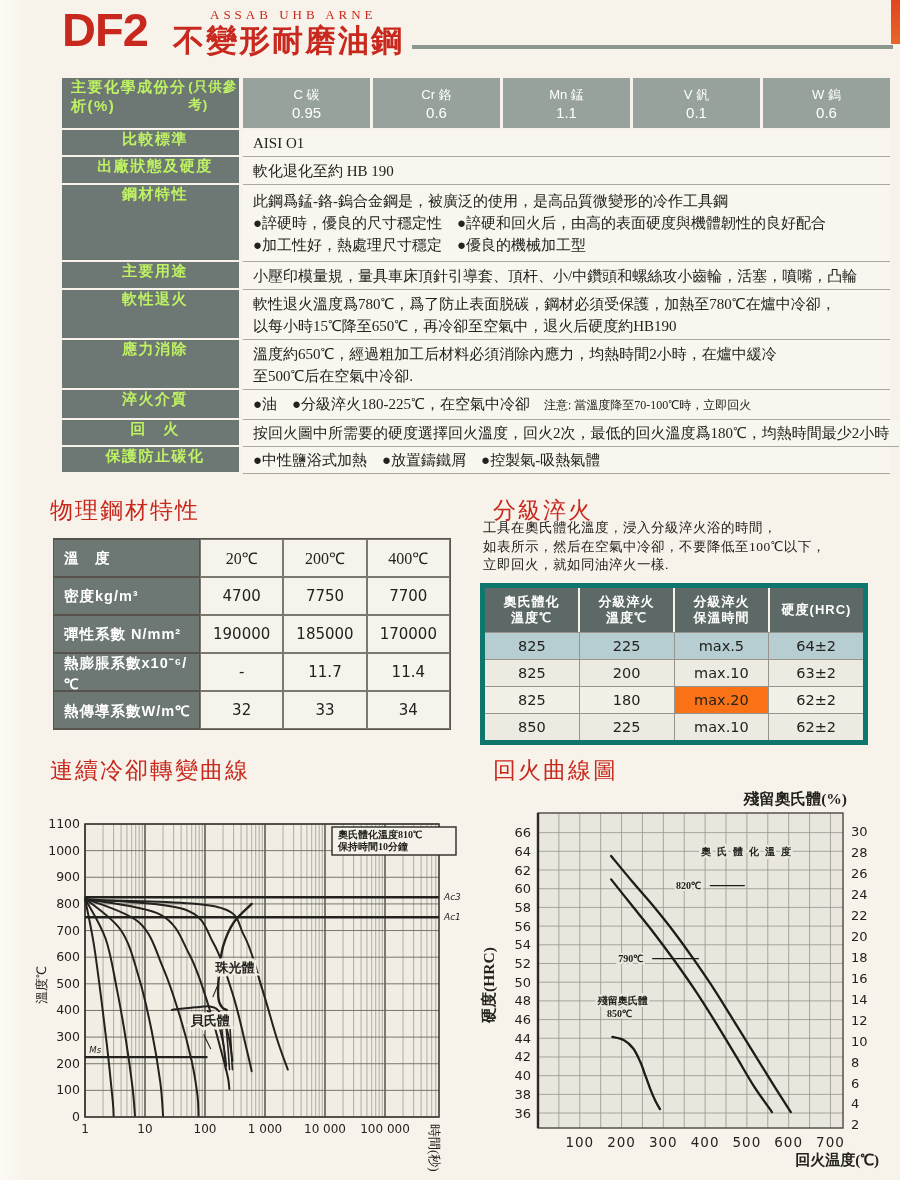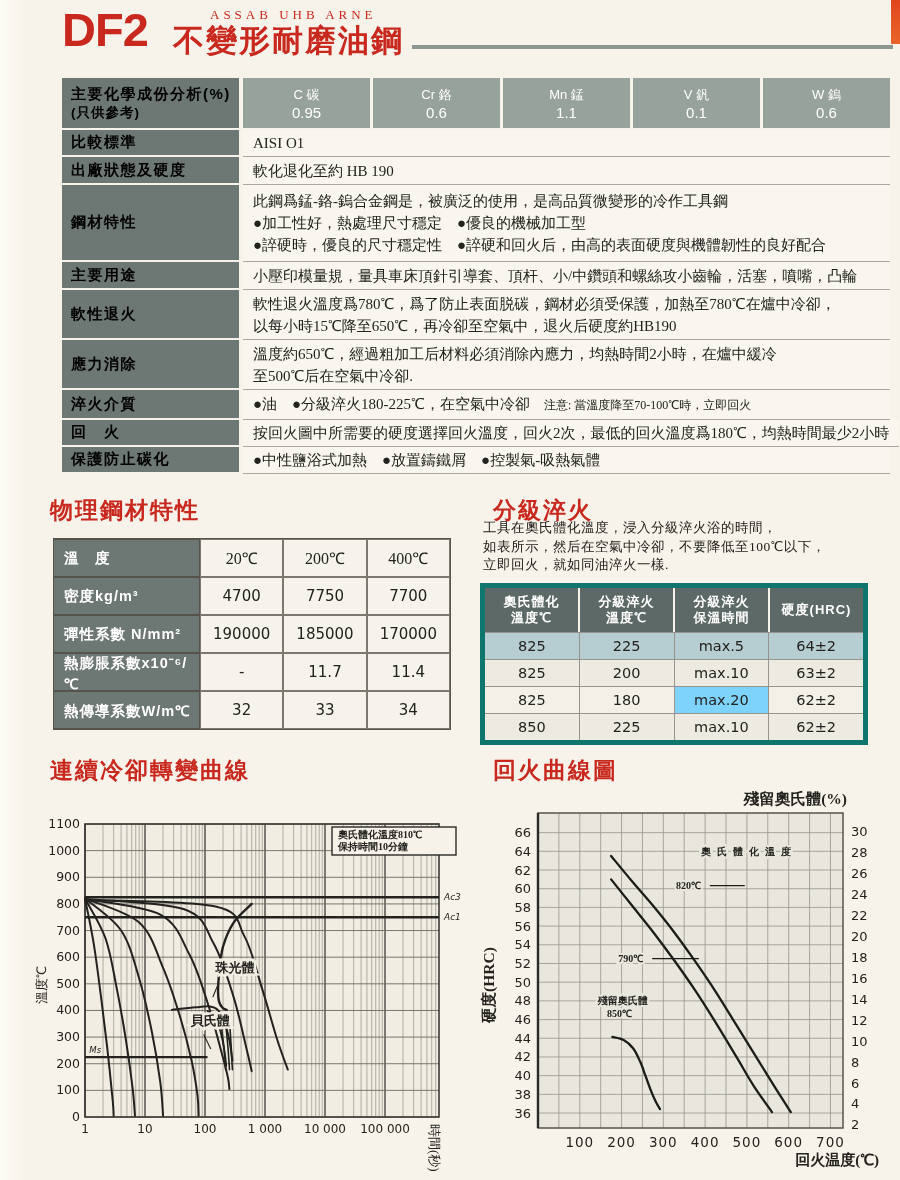--- a/index.html
+++ b/index.html
@@ -23,39 +23,39 @@
   .brand{position:absolute;left:210px;top:7px;font-size:13px;letter-spacing:4px;color:var(--red);
        font-family:"Liberation Serif",serif;}
   .cname{position:absolute;left:173px;top:20px;font-size:31px;font-weight:bold;color:var(--red);
        font-family:"Liberation Serif",serif;letter-spacing:2px;}
   .hrule{position:absolute;left:412px;top:45px;width:481px;height:4px;background:#8d9792;}
   .corner{position:absolute;right:0;top:0;width:9px;height:44px;
        background:linear-gradient(180deg,#e2451d,#e8652a);}
   
   .spec{position:absolute;left:62px;top:78px;width:828px;}
   .srow{display:flex;}
-  .slabel{width:181px;flex:0 0 181px;background:var(--dark);color:#000000;
+  .slabel{width:181px;flex:0 0 181px;background:var(--dark);color:#bef264;
       font-family:"Liberation Sans",sans-serif;font-weight:600;font-size:15px;letter-spacing:1.5px;
-      display:flex;flex-direction:column;justify-content:center;padding-left:9px;box-sizing:border-box;
+      display:flex;flex-direction:row;justify-content:center;padding-left:9px;box-sizing:border-box;
       border-bottom:2px solid var(--paper);border-right:4px solid var(--paper);}
   .scontent{flex:1;background:var(--cell);border-bottom:1px solid #aaa89f;
       display:flex;flex-direction:column;justify-content:center;
       padding:2px 10px;box-sizing:border-box;font-size:15px;}
   .scontent .ln{line-height:22px;white-space:nowrap;}
   .scontent .note{font-size:12px;margin-left:14px;letter-spacing:0;}
   .chemrow .scontent{flex-direction:row;padding:0;background:none;border-bottom:2px solid var(--paper);}
   .chemcell{flex:1;background:var(--chem);color:#fff;text-align:center;
       font-family:"Liberation Sans",sans-serif;display:flex;flex-direction:column;justify-content:center;
       border-right:3px solid var(--paper);}
   .chemcell:last-child{border-right:none;}
   .chemcell .el{font-size:13px;}
   .chemcell .vv{font-size:15px;}
   .slabel .l2{font-size:13.5px;letter-spacing:1px;}
   
-  .sect{position:absolute;font-family:"Liberation Sans",sans-serif;font-weight:bold;
+  .sect{position:absolute;font-family:"Liberation Sans",sans-serif;font-weight:normal;
       font-size:23px;color:var(--red);letter-spacing:2px;}
   
   .phys{position:absolute;left:53px;top:538px;width:396px;border:1px solid #55534c;}
   .prow{display:flex;height:38px;}
   .plabel{flex:0 0 146px;background:var(--dark);color:#fff;display:flex;align-items:center;
       padding-left:10px;box-sizing:border-box;font-family:"Liberation Sans",sans-serif;
       font-size:14.5px;font-weight:600;letter-spacing:1px;border:1px solid #55534c;border-left:none;}
   .pcell{flex:1;background:#f6f3ec;display:flex;align-items:center;justify-content:center;
       font-family:"DejaVu Sans",sans-serif;font-size:15px;border:1px solid #7a786f;}
   
@@ -122,22 +122,22 @@
       <div class="srow" style="height: 28px;">
         <div class="slabel">出廠狀態及硬度</div>
         <div class="scontent">
           <div class="ln">軟化退化至約 HB 190</div>
         </div>
       </div>
       <div class="srow" style="height: 77px;">
         <div class="slabel">鋼材特性</div>
         <div class="scontent">
           <div class="ln">此鋼爲錳-鉻-鎢合金鋼是，被廣泛的使用，是高品質微變形的冷作工具鋼</div>
+          <div class="ln">●誶硬時，優良的尺寸穩定性　●誶硬和回火后，由高的表面硬度與機體韌性的良好配合</div>
           <div class="ln">●加工性好，熱處理尺寸穩定　●優良的機械加工型</div>
-          <div class="ln">●誶硬時，優良的尺寸穩定性　●誶硬和回火后，由高的表面硬度與機體韌性的良好配合</div>
         </div>
       </div>
       <div class="srow" style="height: 28px;">
         <div class="slabel">主要用途</div>
         <div class="scontent">
           <div class="ln">小壓印模量規，量具車床頂針引導套、頂杆、小/中鑽頭和螺絲攻小齒輪，活塞，噴嘴，凸輪</div>
         </div>
       </div>
       <div class="srow" style="height: 50px;">
         <div class="slabel">軟性退火</div>
@@ -240,21 +240,21 @@
       </div>
       <div class="mrow">
         <div class="mcell" style="background: rgb(237, 234, 226);">825</div>
         <div class="mcell" style="background: rgb(237, 234, 226);">200</div>
         <div class="mcell" style="background: rgb(237, 234, 226);">max.10</div>
         <div class="mcell" style="background: rgb(237, 234, 226);">63±2</div>
       </div>
       <div class="mrow">
         <div class="mcell" style="background: rgb(243, 240, 232);">825</div>
         <div class="mcell" style="background: rgb(243, 240, 232);">180</div>
-        <div class="mcell" style="background: #7dd3fc;">max.20</div>
+        <div class="mcell" style="background: #f97316;">max.20</div>
         <div class="mcell" style="background: rgb(243, 240, 232);">62±2</div>
       </div>
       <div class="mrow">
         <div class="mcell" style="background: rgb(237, 234, 226);">850</div>
         <div class="mcell" style="background: rgb(237, 234, 226);">225</div>
         <div class="mcell" style="background: rgb(237, 234, 226);">max.10</div>
         <div class="mcell" style="background: rgb(237, 234, 226);">62±2</div>
       </div>
     </div>
 

